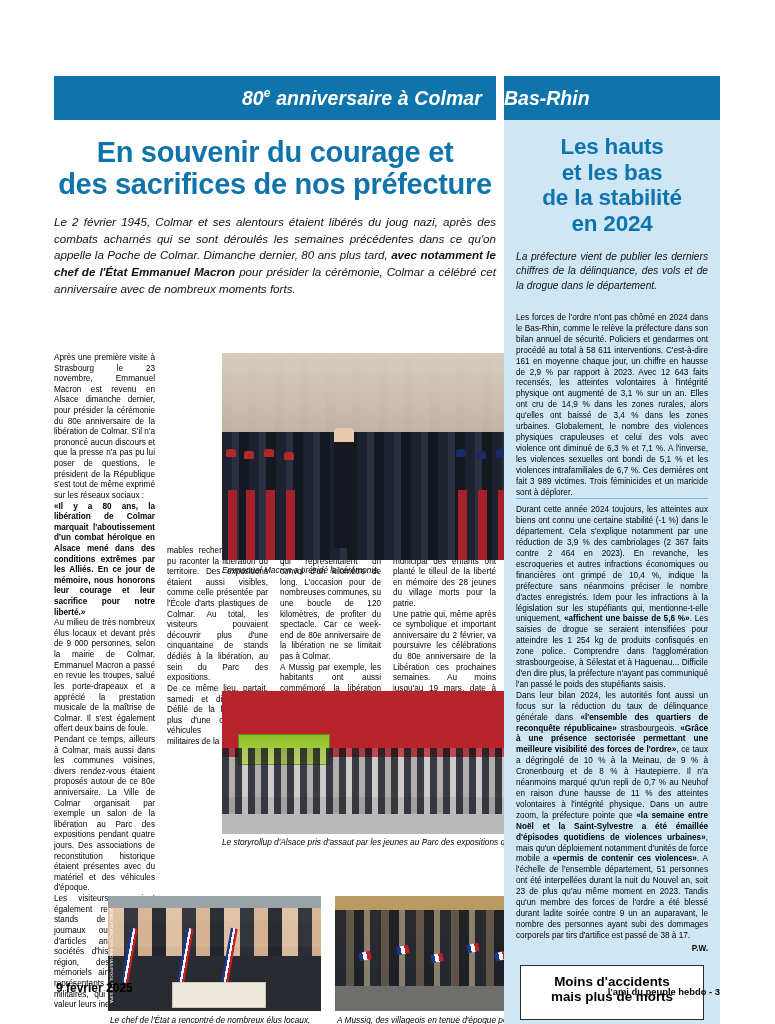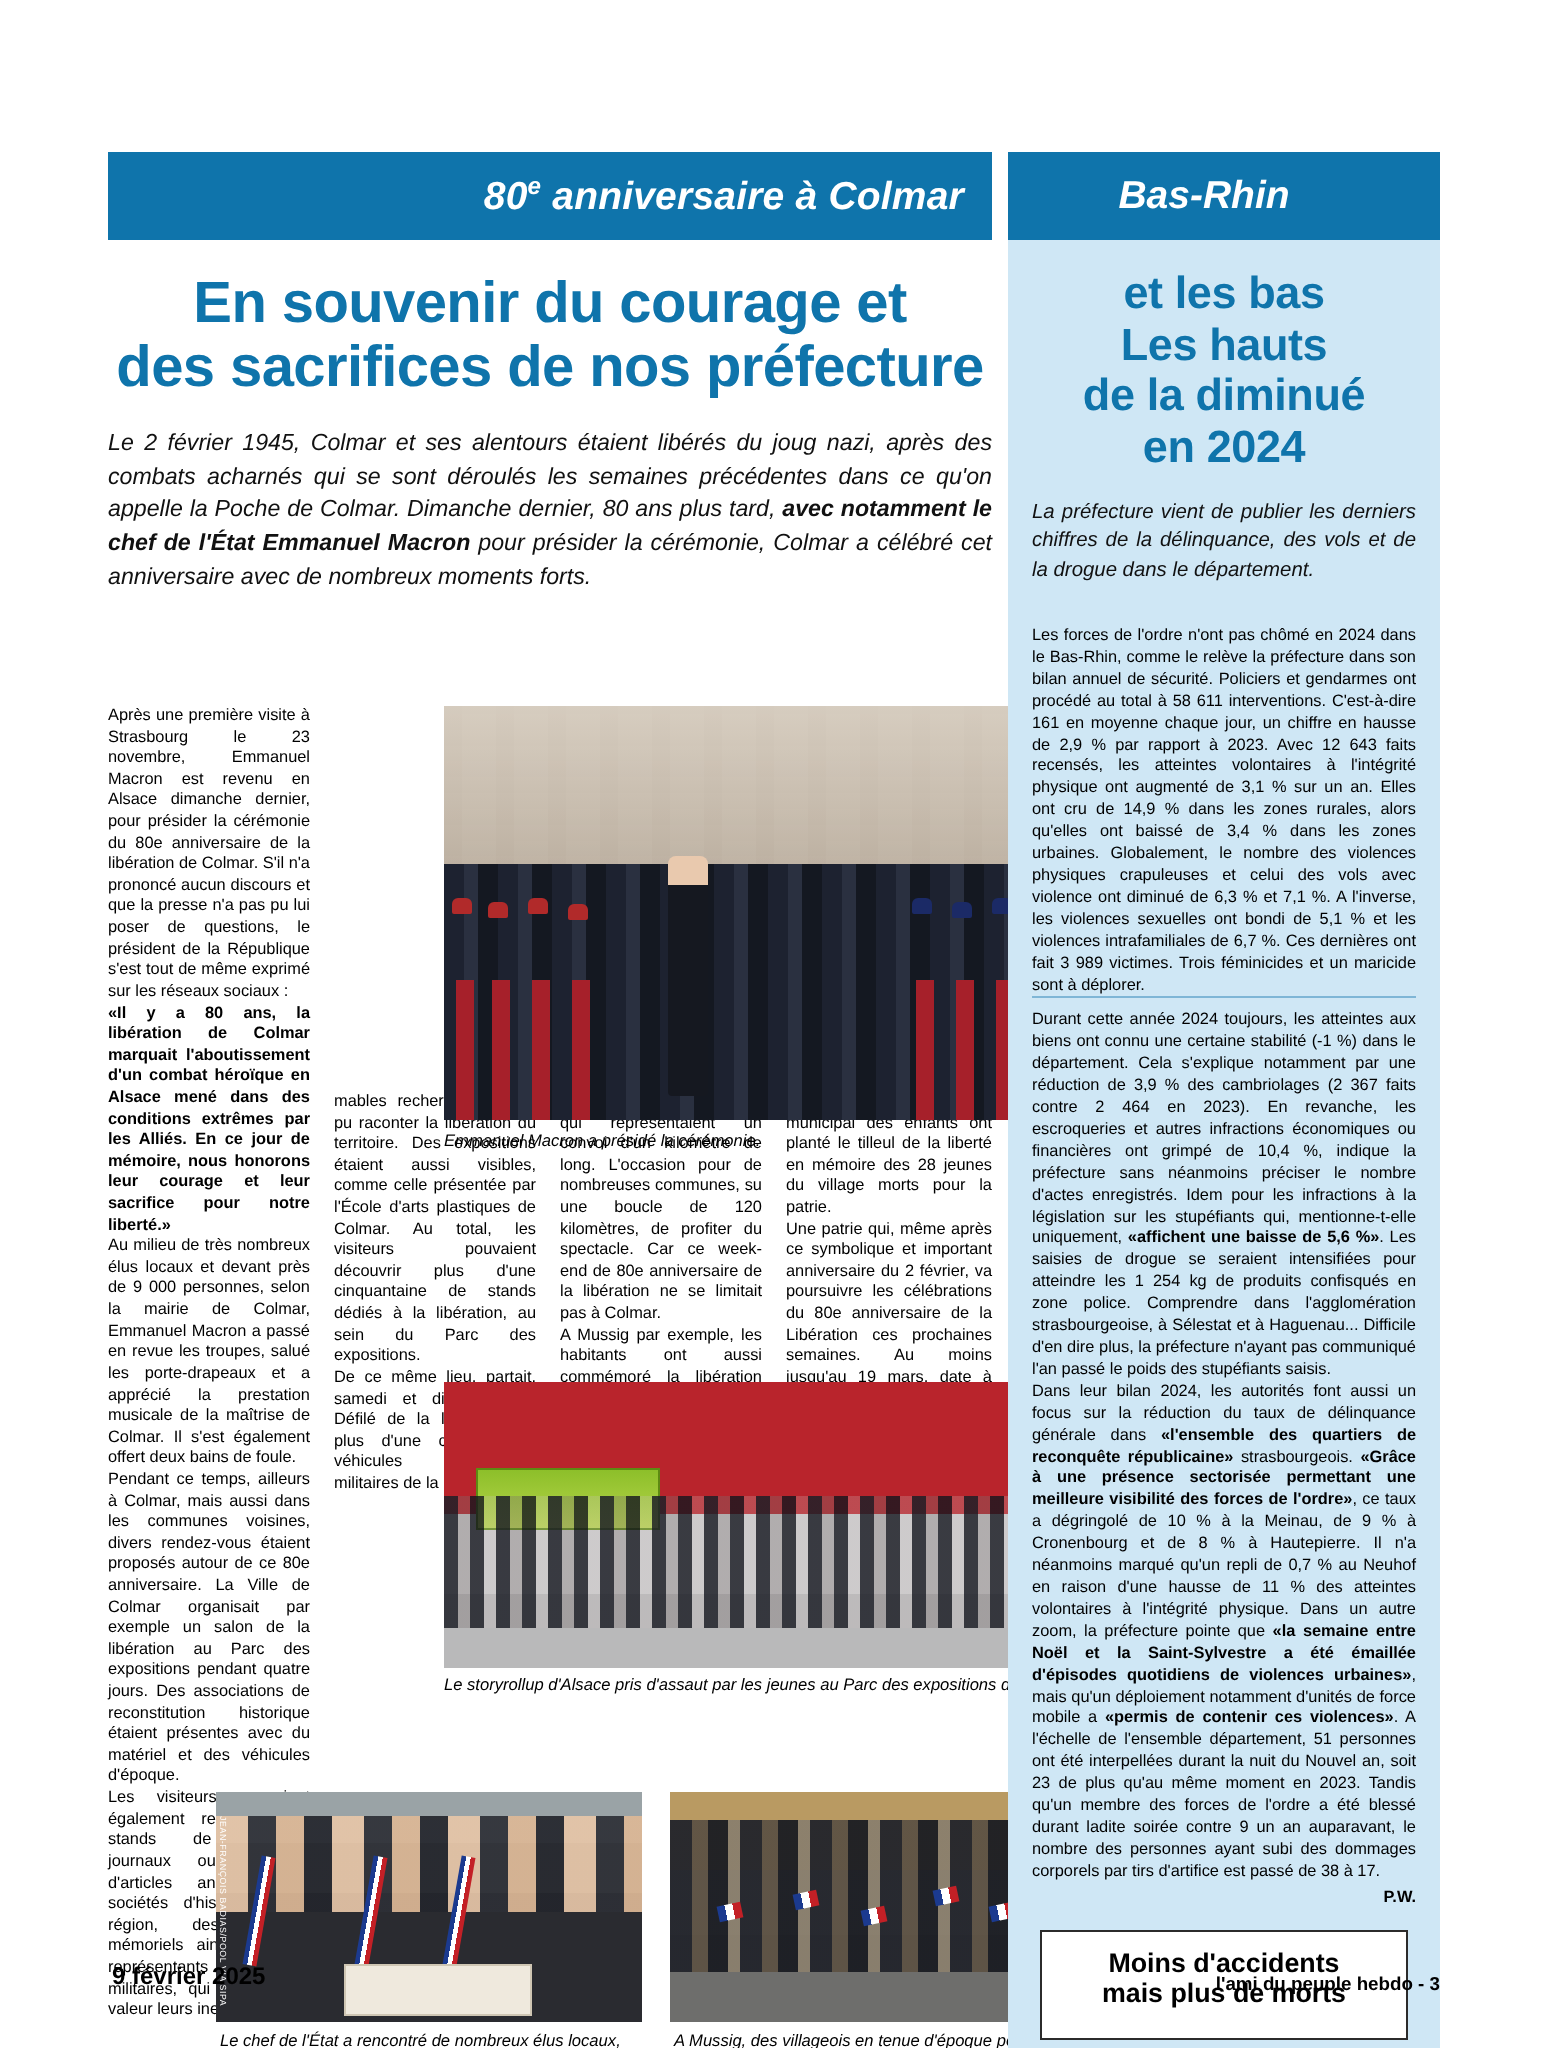--- a/index.html
+++ b/index.html
@@ -116,21 +116,21 @@
 
   
   .right-col {
     position: absolute;
     left: 504px; top: 60px;
     width: 216px; height: 920px;
   }
   .right-kicker {
     background: #0f74ab;
     height: 44px;
-    display: flex; align-items: center; justify-content: center;
+    display: flex; align-items: center; justify-content: flex-start;
     padding-right: 20px;
   }
   .right-kicker span {
     color: #fff; font-size: 19.5px; font-weight: bold; font-style: italic;
   }
   .right-tint {
     background: #cfe7f5;
     padding: 14px 12px 12px 12px;
   }
   .right-headline {
@@ -381,23 +381,23 @@
 
   <div class="date-line">9 février 2025</div>
 
   <div class="right-col">
     <div class="right-kicker">
       <span>Bas-Rhin</span>
     </div>
 
     <div class="right-tint">
       <div class="right-headline">
+        <div>Les hauts</div>
         <div>et les bas</div>
-        <div>Les hauts</div>
-        <div>de la diminué</div>
+        <div>de la stabilité</div>
         <div>en 2024</div>
       </div>
       <div class="right-standfirst">La préfecture vient de publier les derniers chiffres de la délinquance, des vols et de la drogue dans le département.</div>
     </div>
 
     <div class="right-body">
       <p>Les forces de l'ordre n'ont pas chômé en 2024 dans le Bas-Rhin, comme le relève la préfecture dans son bilan annuel de sécurité. Policiers et gendarmes ont procédé au total à 58 611 interventions. C'est-à-dire 161 en moyenne chaque jour, un chiffre en hausse de 2,9 % par rapport à 2023. Avec 12 643 faits recensés, les atteintes volontaires à l'intégrité physique ont augmenté de 3,1 % sur un an. Elles ont cru de 14,9 % dans les zones rurales, alors qu'elles ont baissé de 3,4 % dans les zones urbaines. Globalement, le nombre des violences physiques crapuleuses et celui des vols avec violence ont diminué de 6,3 % et 7,1 %. A l'inverse, les violences sexuelles ont bondi de 5,1 % et les violences intrafamiliales de 6,7 %. Ces dernières ont fait 3 989 victimes. Trois féminicides et un maricide sont à déplorer.</p>
 
       <div class="rule-sep"></div>
 

